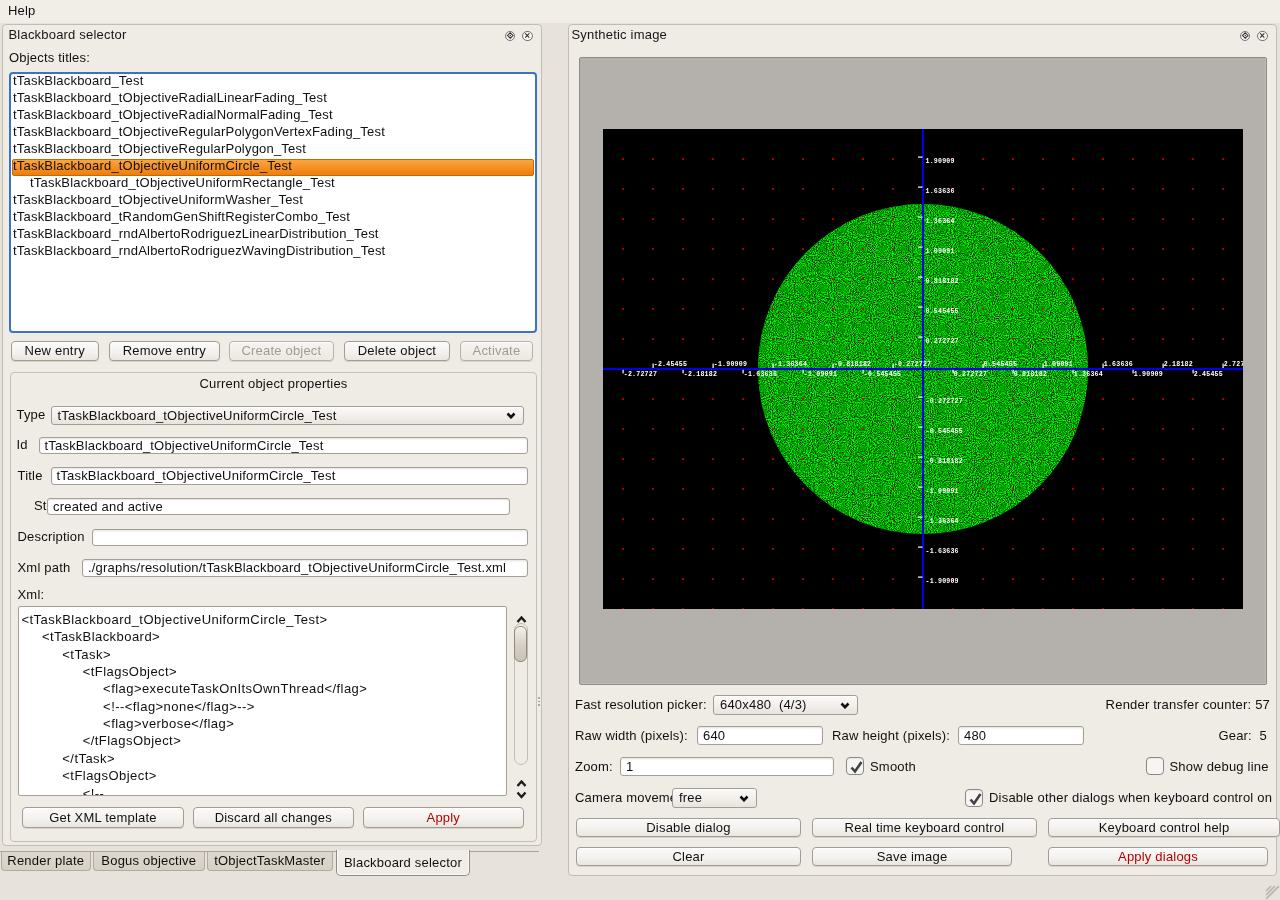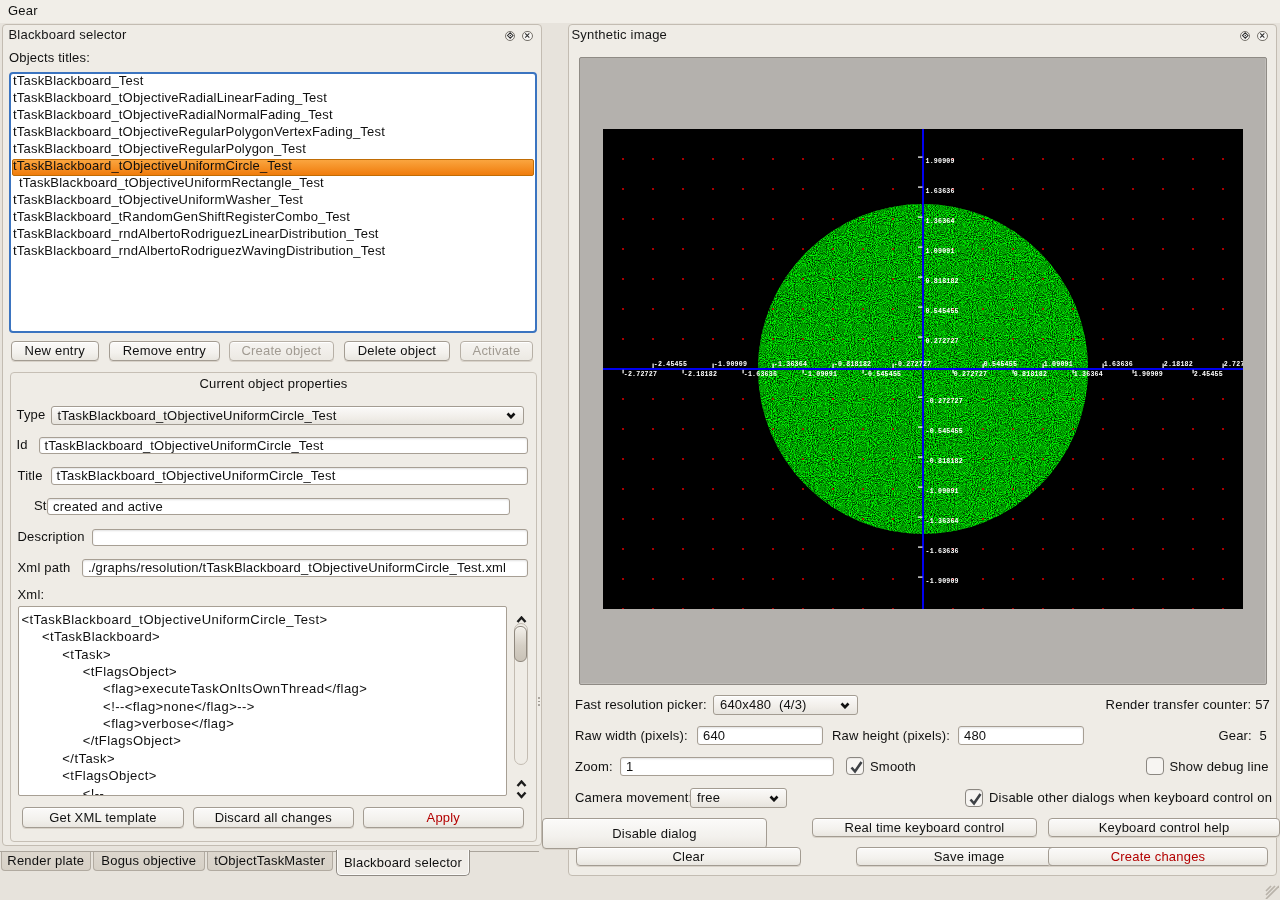--- a/index.html
+++ b/index.html
@@ -18,21 +18,21 @@
 .combo{position:absolute;border:1px solid #a39c92;border-radius:3px;
  background:linear-gradient(#fbfaf9,#f1eee9 60%,#e7e4de);
  box-shadow:inset 0 1px 0 #fff;
  display:flex;align-items:center;padding-left:6px;white-space:pre}
 .combo svg{position:absolute;right:7px;top:50%;margin-top:-3px}
 .cb{position:absolute;width:18px;height:18px;background:#f7f5f2;border:1px solid #8b8781;border-radius:4px;box-shadow:inset 0 1px 1px rgba(0,0,0,.06)}
 .titlebtn{position:absolute;width:10.5px;height:10.5px;display:flex;align-items:center;justify-content:center;border:1px solid #78746d;border-radius:50%;background:radial-gradient(#fff, #efece7)}
 </style></head>
 <body>
 <div class="abs" style="left:0;top:0;width:1280px;height:23px;background:#f1eee8"></div>
-<div class="lbl" style="left:8px;top:3px">Gear</div>
+<div class="lbl" style="left:8px;top:3px">Help</div>
 <div class="panel" style="left:2px;top:23.5px;width:540px;height:822.5px"></div>
 <div class="ptitle" style="left:8.5px;top:26.5px">Blackboard selector</div>
 <div class="titlebtn" style="left:504.5px;top:30.5px">
     <svg width="9" height="9" viewBox="0 0 9 9">
       <path d="M4.5 1.6 L7.4 4.5 L4.5 7.4 L1.6 4.5 Z" fill="none" stroke="#2b2b2b" stroke-width="1.1"></path>
       <rect x="3.9" y="3.9" width="1.3" height="1.3" fill="#2b2b2b"></rect>
     </svg>
   </div>
 <div class="titlebtn" style="left:522.0px;top:30.5px">
     <svg width="9" height="9" viewBox="0 0 9 9">
@@ -41,21 +41,21 @@
   </div>
 <div class="lbl" style="left:9px;top:49.5px">Objects titles:</div>
 <div class="abs" style="left:9px;top:72px;width:527.5px;height:260.7px;background:#fff;border:2px solid #3b74c0;border-radius:4px"></div>
 <div class="lbl" style="left:13px;top:73.2px">tTaskBlackboard_Test</div>
 <div class="lbl" style="left:13px;top:90.2px">tTaskBlackboard_tObjectiveRadialLinearFading_Test</div>
 <div class="lbl" style="left:13px;top:107.2px">tTaskBlackboard_tObjectiveRadialNormalFading_Test</div>
 <div class="lbl" style="left:13px;top:124.2px">tTaskBlackboard_tObjectiveRegularPolygonVertexFading_Test</div>
 <div class="lbl" style="left:13px;top:141.2px">tTaskBlackboard_tObjectiveRegularPolygon_Test</div>
 <div class="abs" style="left:12px;top:159px;width:522px;height:17px;background:linear-gradient(#faa53f,#f07c0c);border:1px solid #c06c04;border-radius:2px"></div>
 <div class="lbl" style="left:13px;top:158.2px">tTaskBlackboard_tObjectiveUniformCircle_Test</div>
-<div class="lbl" style="left:19px;top:175.2px">tTaskBlackboard_tObjectiveUniformRectangle_Test</div>
+<div class="lbl" style="left:30px;top:175.2px">tTaskBlackboard_tObjectiveUniformRectangle_Test</div>
 <div class="lbl" style="left:13px;top:192.2px">tTaskBlackboard_tObjectiveUniformWasher_Test</div>
 <div class="lbl" style="left:13px;top:209.2px">tTaskBlackboard_tRandomGenShiftRegisterCombo_Test</div>
 <div class="lbl" style="left:13px;top:226.2px">tTaskBlackboard_rndAlbertoRodriguezLinearDistribution_Test</div>
 <div class="lbl" style="left:13px;top:243.2px">tTaskBlackboard_rndAlbertoRodriguezWavingDistribution_Test</div>
 <div class="btn" style="left:10.5px;top:340.5px;width:88.5px;height:20.5px">New entry</div>
 <div class="btn" style="left:108.7px;top:340.5px;width:111.3px;height:20.5px">Remove entry</div>
 <div class="btn dis" style="left:228.8px;top:340.5px;width:105.2px;height:20.5px">Create object</div>
 <div class="btn" style="left:343.9px;top:340.5px;width:106.1px;height:20.5px">Delete object</div>
 <div class="btn dis" style="left:459.8px;top:340.5px;width:73.3px;height:20.5px">Activate</div>
 <div class="abs" style="left:10px;top:372px;width:527px;height:470px;border:1px solid #c6bfb5;border-radius:4px"></div>
@@ -224,35 +224,35 @@
 <div class="inp" style="left:620px;top:756.5px;width:214px;height:19px">1</div>
 <div class="cb" style="left:845.5px;top:757px">
     <svg width="16" height="16" viewBox="0 0 16 16" style="position:absolute;left:1px;top:1px">
       <path d="M3.5 8.5 L7 12.5 L13.5 3" fill="none" stroke="#3e4145" stroke-width="2.6"></path>
     </svg>
   </div>
 <div class="lbl" style="left:870px;top:759px">Smooth</div>
 <div class="cb" style="left:1145.5px;top:757px"></div>
 <div class="lbl" style="left:1169.5px;top:759px">Show debug line</div>
 <div class="lbl" style="left:575px;top:790px">Camera movement:</div>
-<div class="combo" style="left:690px;top:787.5px;width:97px;height:20px">free<svg width="10" height="7" viewBox="0 0 10 7">
+<div class="combo" style="left:672px;top:787.5px;width:85px;height:20px">free<svg width="10" height="7" viewBox="0 0 10 7">
       <path d="M1.5 1.5 L5 5.2 L8.5 1.5" fill="none" stroke="#111" stroke-width="2.6"></path>
     </svg></div>
 <div class="cb" style="left:965px;top:788.5px">
     <svg width="16" height="16" viewBox="0 0 16 16" style="position:absolute;left:1px;top:1px">
       <path d="M3.5 8.5 L7 12.5 L13.5 3" fill="none" stroke="#3e4145" stroke-width="2.6"></path>
     </svg>
   </div>
 <div class="lbl" style="left:989px;top:790px">Disable other dialogs when keyboard control on</div>
-<div class="btn" style="left:542px;top:817.5px;width:225px;height:31px">Disable dialog</div>
+<div class="btn" style="left:576px;top:817.5px;width:225px;height:19px">Disable dialog</div>
 <div class="btn" style="left:812px;top:817.5px;width:225px;height:19px">Real time keyboard control</div>
 <div class="btn" style="left:1048px;top:817.5px;width:232px;height:19px">Keyboard control help</div>
 <div class="btn" style="left:576px;top:847px;width:225px;height:19px">Clear</div>
-<div class="btn" style="left:856px;top:847px;width:226px;height:19px">Save image</div>
-<div class="btn" style="left:1048px;top:847px;width:220px;height:19px;color:#b30000">Create changes</div>
+<div class="btn" style="left:812px;top:847px;width:200px;height:19px">Save image</div>
+<div class="btn" style="left:1048px;top:847px;width:220px;height:19px;color:#b30000">Apply dialogs</div>
 <div class="abs" style="left:0;top:851px;width:538.5px;height:1px;background:#aaa49b"></div>
 <div class="abs" style="left:0.5px;top:852px;width:90.5px;height:18.5px;background:linear-gradient(#ddd7ce,#d6d0c6);border:1px solid #b1aaa0;border-top:none;border-radius:0 0 4px 4px;display:flex;align-items:center;justify-content:center">Render plate</div>
 <div class="abs" style="left:93px;top:852px;width:111.5px;height:18.5px;background:linear-gradient(#ddd7ce,#d6d0c6);border:1px solid #b1aaa0;border-top:none;border-radius:0 0 4px 4px;display:flex;align-items:center;justify-content:center">Bogus objective</div>
 <div class="abs" style="left:206.5px;top:852px;width:126.5px;height:18.5px;background:linear-gradient(#ddd7ce,#d6d0c6);border:1px solid #b1aaa0;border-top:none;border-radius:0 0 4px 4px;display:flex;align-items:center;justify-content:center">tObjectTaskMaster</div>
 <div class="abs" style="left:336px;top:850.4px;width:134px;height:25.2px;background:#f0ede8;border:1px solid #8f8a83;border-top:none;border-radius:0 0 5px 5px;box-shadow:inset 0 -1px 0 #fbfaf8, inset 1px 0 0 #fbfaf8, inset -1px 0 0 #fbfaf8;display:flex;align-items:center;justify-content:center">Blackboard selector</div>
 <svg width="14" height="14" viewBox="0 0 14 14" style="position:absolute;left:1265px;top:885px">
     <path d="M14 1 L1 14" stroke="#b9b3aa" stroke-width="1.6" fill="none"></path>
     <path d="M10 1 L1 10" stroke="#b9b3aa" stroke-width="1.6" fill="none"></path>
     <path d="M6 1 L1 6" stroke="#b9b3aa" stroke-width="1.6" fill="none"></path>
   </svg>

